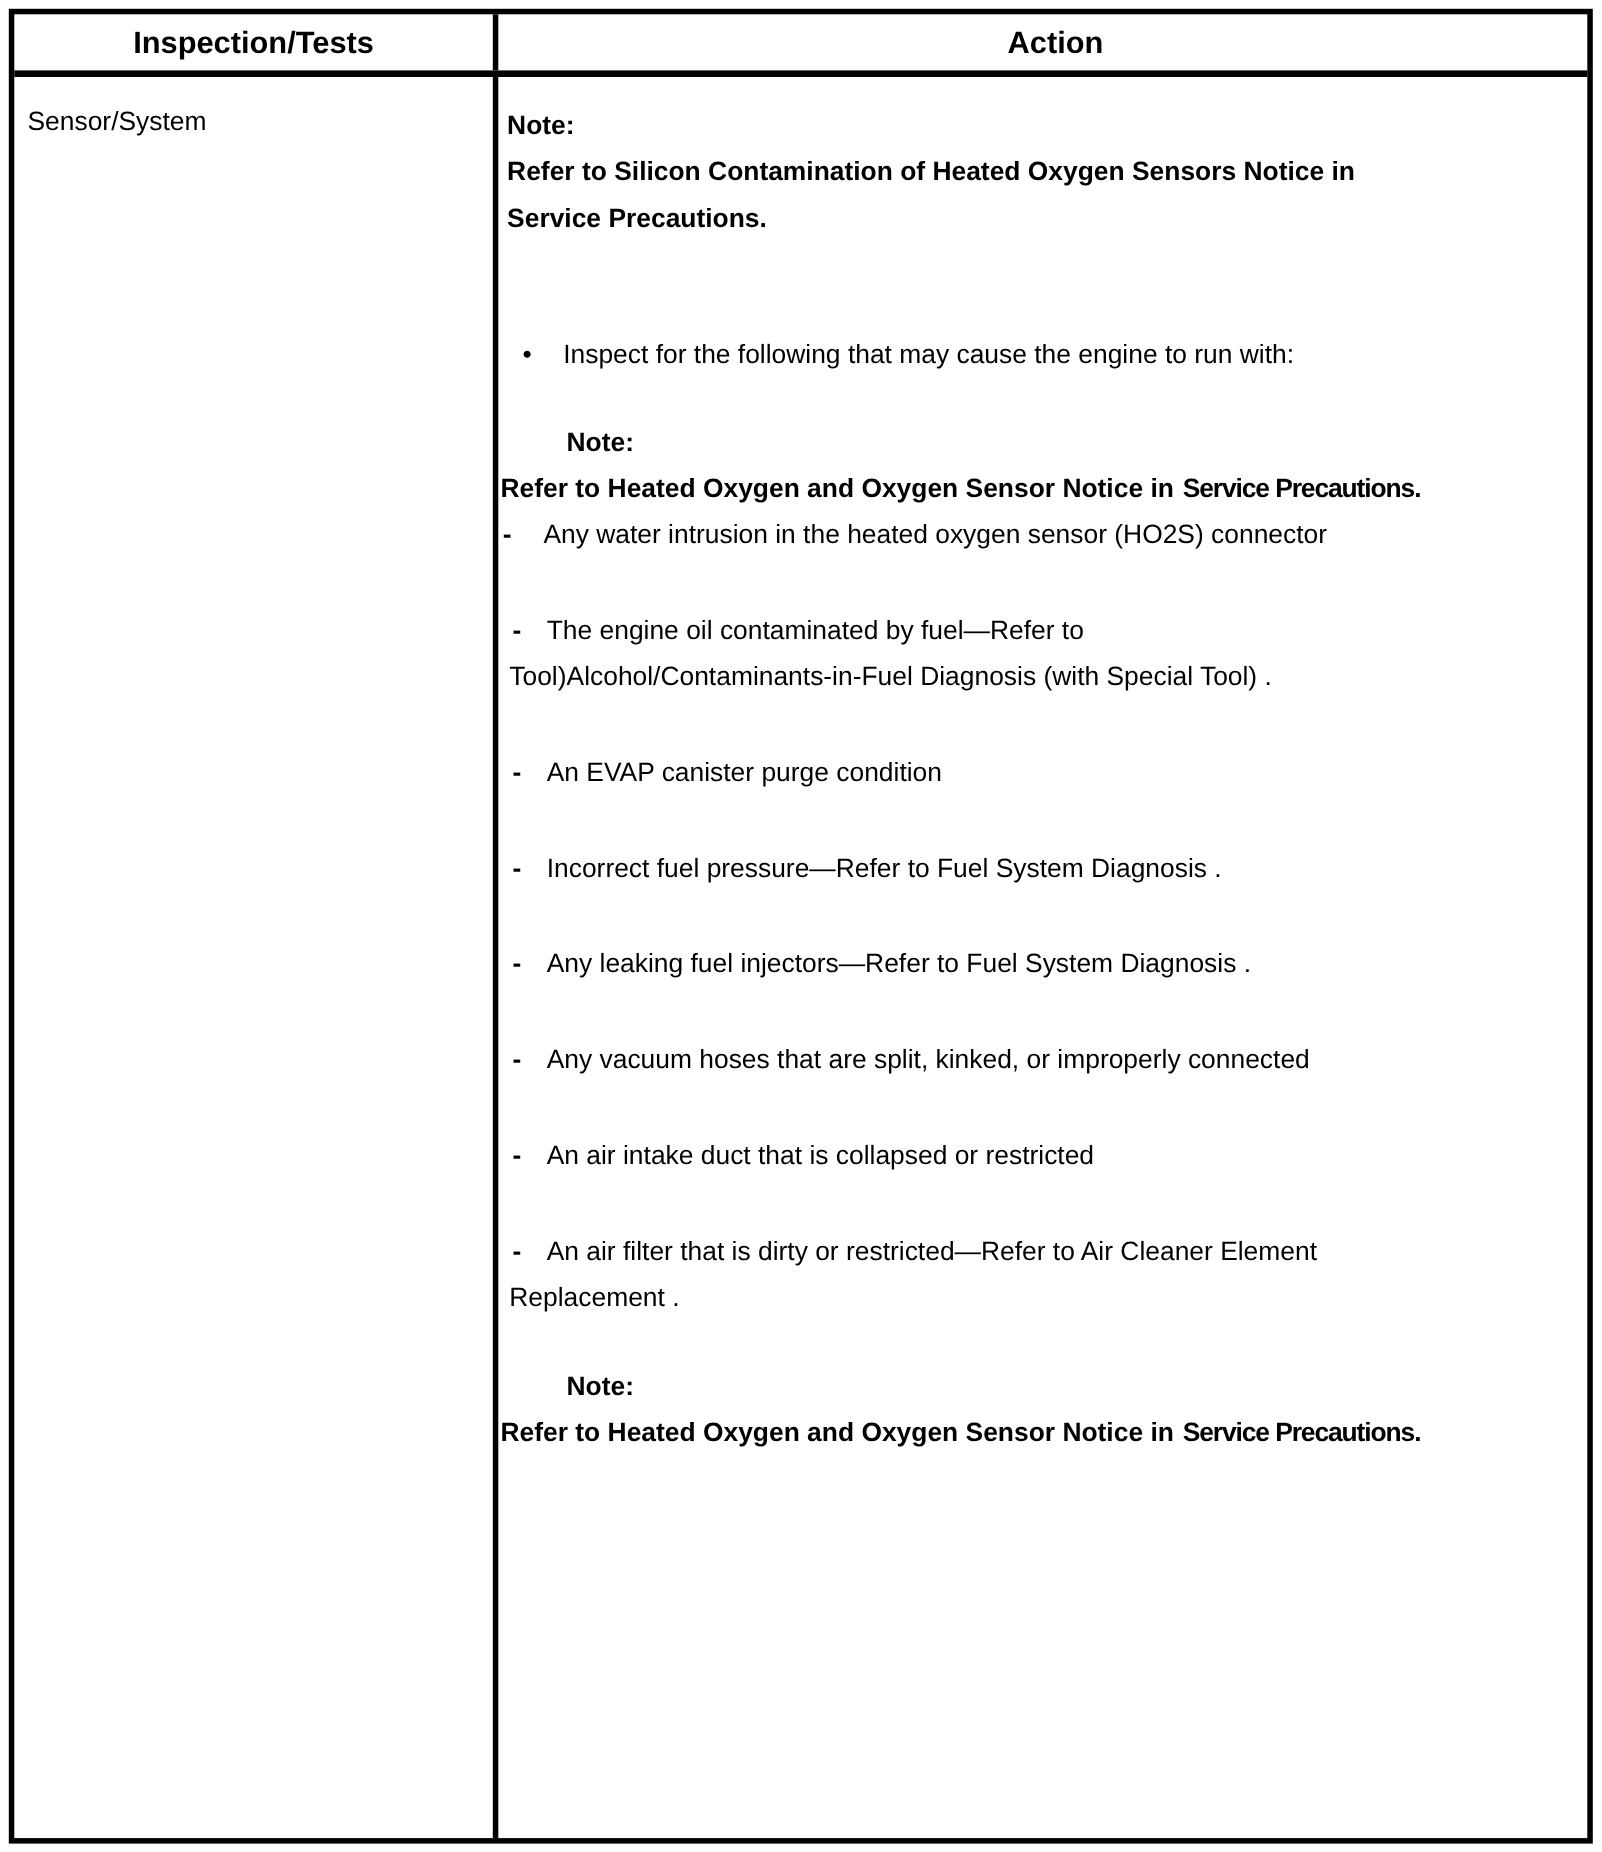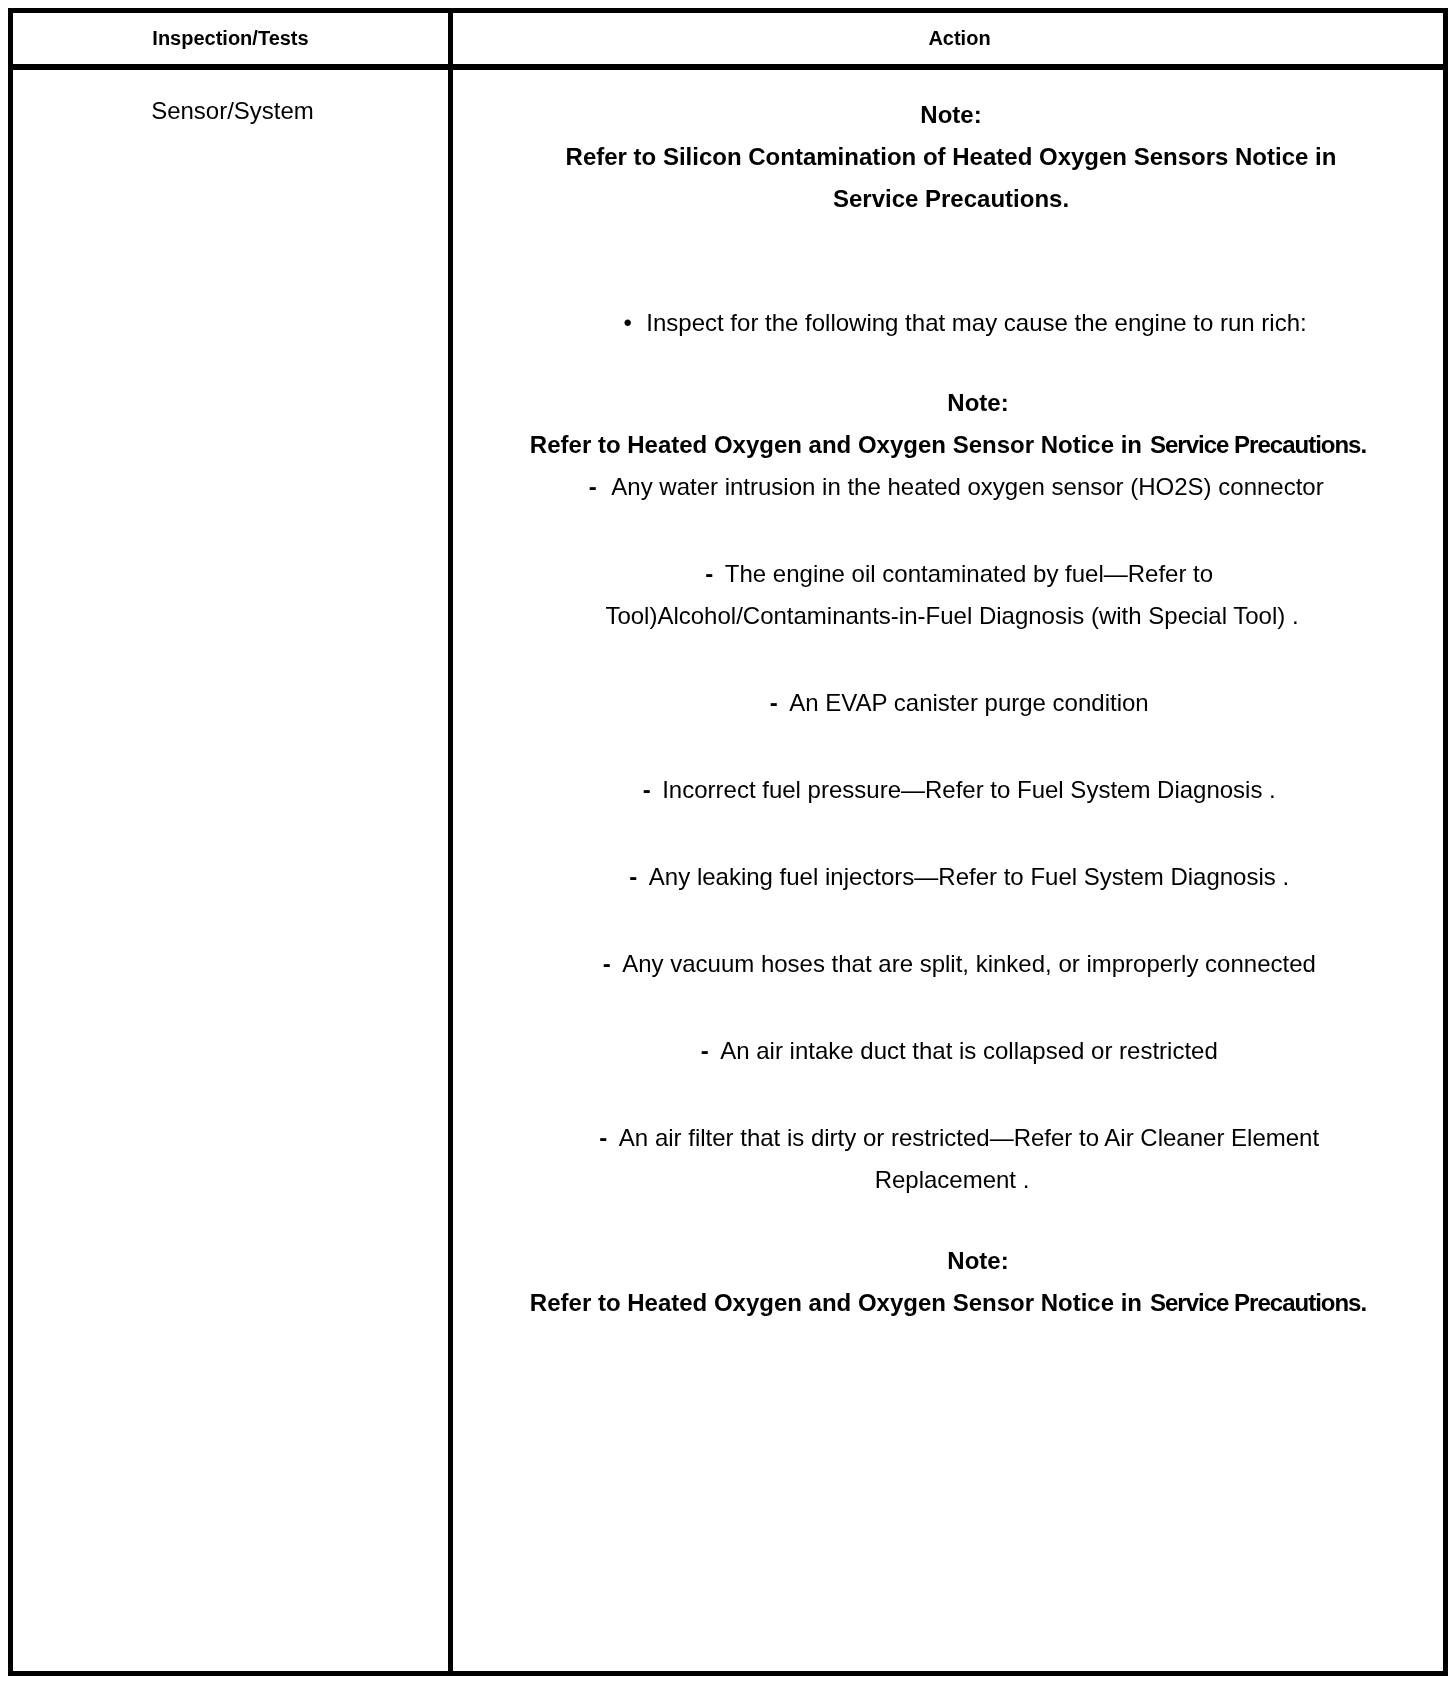--- a/index.html
+++ b/index.html
@@ -7,24 +7,24 @@
   body {
     width:1456px; height:1684px; position:relative;
     font-family:"Liberation Sans", sans-serif; color:#000;
     -webkit-font-smoothing:antialiased;
   }
   .frame {
     position:absolute; left:8px; top:8px; width:1440px; height:1668px;
     border:5px solid #000; display:flex; flex-direction:column; background:#fff;
   }
   .hrow { display:flex; height:57px; border-bottom:6px solid #000; flex:0 0 auto; }
-  .hcell { display:flex; align-items:center; justify-content:center; font-weight:bold; font-size:20px; }
+  .hcell { display:flex; align-items:center; justify-content:center; font-weight:bold; font-size:28px; }
   .hcell.c1 { width:440px; border-right:5px solid #000; flex:0 0 auto; }
   .hcell.c2 { flex:1 1 auto;padding-left:23px; }
-  .brow { display:flex; flex:1 1 auto; overflow:hidden;text-align:center; }
+  .brow { display:flex; flex:1 1 auto; overflow:hidden; }
   .bcell1 { width:440px; border-right:5px solid #000; flex:0 0 auto; padding:20px 8px 0 12px; font-size:24px; }
   .bcell2 { flex:1 1 auto; padding:24px 2px 0 2px; overflow:hidden; }
   .ln { font-size:24px; line-height:42px; white-space:nowrap; }
   .b  { font-weight:bold; }
   .ml2  { margin-left:2px; }
   .ml6  { margin-left:6px; }
   .ml8  { margin-left:8px; }
   .ml11 { margin-left:11px; }
   .ml20 { margin-left:20px; }
   .ml60 { margin-left:60px; }
@@ -58,21 +58,21 @@
 
     <div class="bcell2">
 
       <div>
         <div class="ln b ml6">Note:</div>
         <div class="ln b ml6">Refer to Silicon Contamination of Heated Oxygen Sensors Notice in</div>
         <div class="ln b ml6">Service Precautions.</div>
       </div>
 
       <div class="mt82">
-        <div class="ln ml20"><span class="marker bullet">•</span><span>Inspect for the following that may cause the engine to run rich:</span></div>
+        <div class="ln ml20"><span class="marker bullet">•</span><span>Inspect for the following that may cause the engine to run with:</span></div>
       </div>
 
       <div class="mt38">
         <div class="ln b ml60">Note:</div>
         <div class="ln b"><span>Refer to Heated Oxygen and Oxygen Sensor Notice in</span><span class="cond">Service Precautions.</span></div>
       </div>
 
       <div class="mt76">
         <div class="ln ml2"><span class="marker dash">-</span><span>Any water intrusion in the heated oxygen sensor (HO2S) connector</span></div>
       </div>

